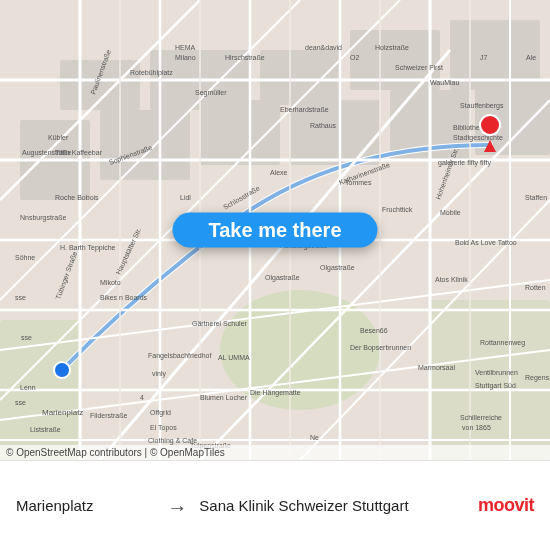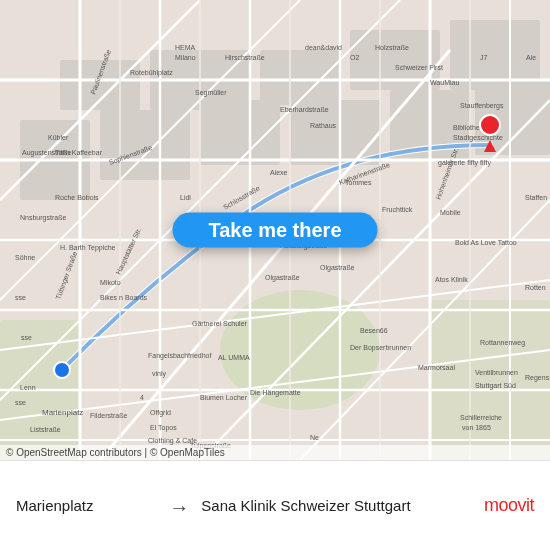--- a/index.html
+++ b/index.html
@@ -111,21 +111,21 @@
     #moovit-logo {
       margin-left: auto;
       display: flex;
       flex-direction: column;
       align-items: center;
       flex-shrink: 0;
     }
 
     #moovit-text {
       font-size: 18px;
-      font-weight: 400;
+      font-weight: 700;
       color: #e8252a;
       letter-spacing: -0.5px;
     }
   </style>
 </head>
 <body>
 
 <div id="app">
   <div id="map-container">
     <div id="map-bg"></div>

